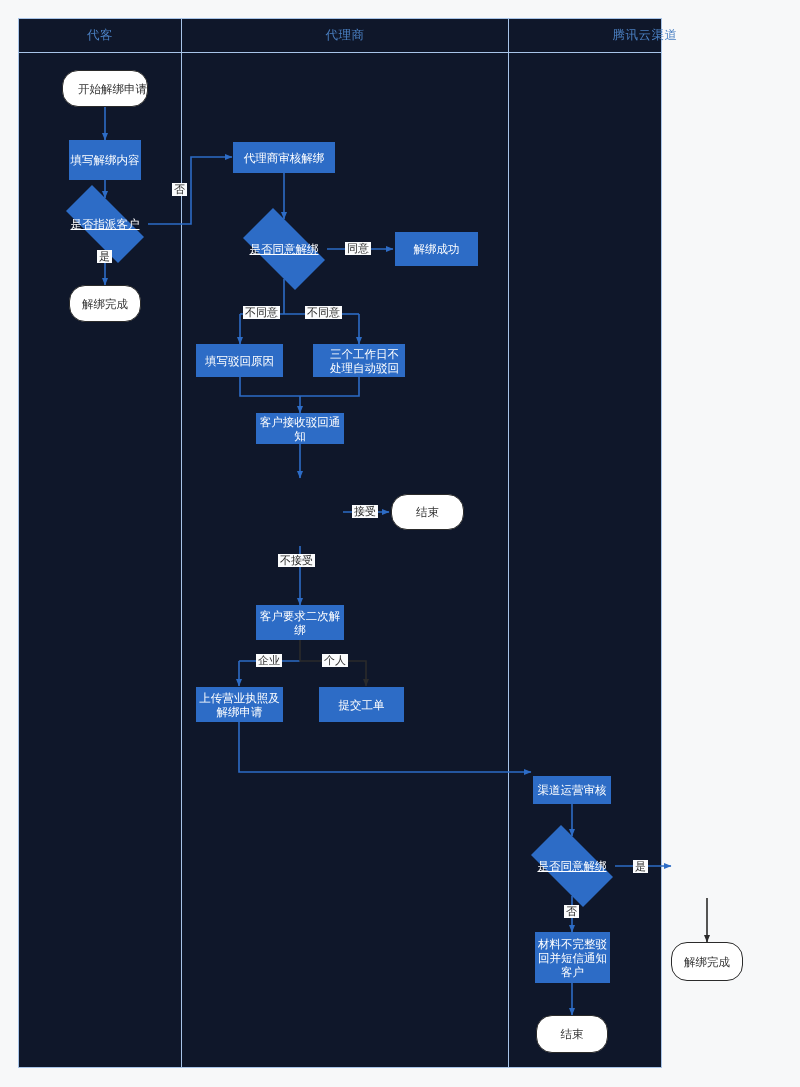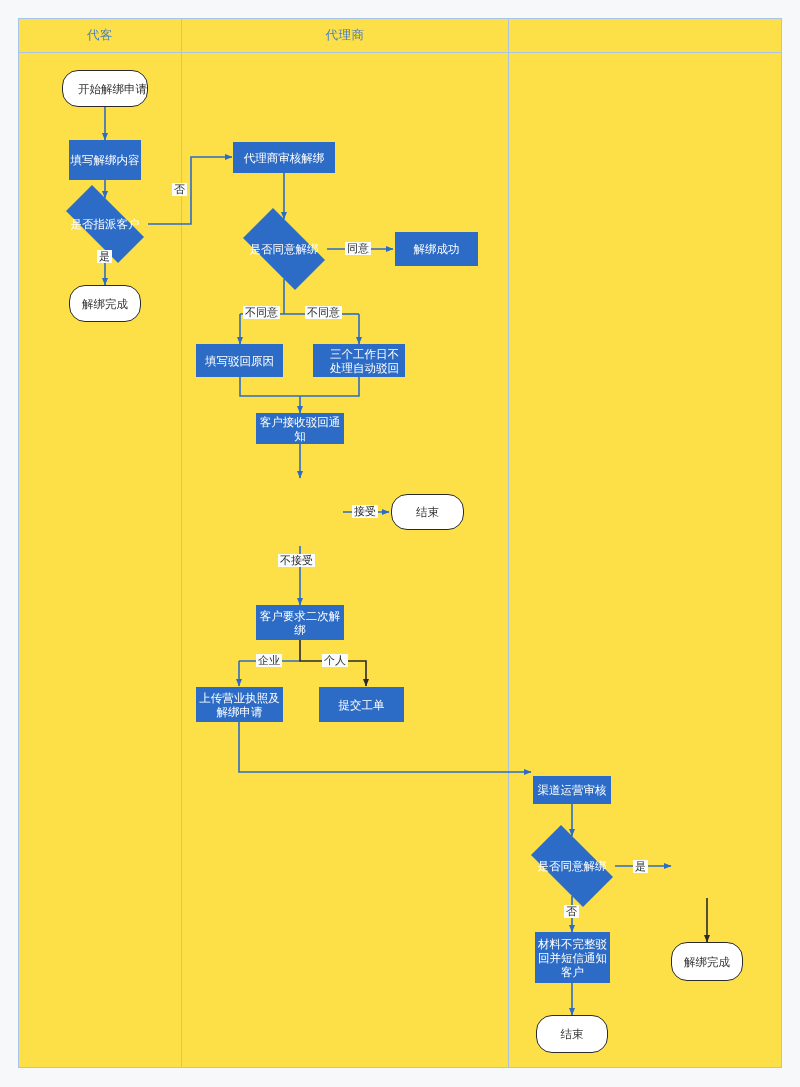--- a/index.html
+++ b/index.html
@@ -12,23 +12,23 @@
     position: relative;
     width: 800px;
     height: 1087px;
     background: #f7f8f9;
     overflow: hidden;
   }
   #swimlanes {
     position: absolute;
     left: 18px;
     top: 18px;
-    width: 764px;
+    width: 644px;
     height: 1050px;
-    background: #fde047;
+    background: #0f172a;
     border: 1px solid #a8c4e8;
     box-sizing: border-box;
   }
   .lane-divider {
     position: absolute;
     top: 0;
     bottom: 0;
     width: 1px;
     background: #a8c4e8;
   }
@@ -76,20 +76,21 @@
   .node.terminator {
     background: #ffffff;
     color: #333333;
     border: 1.6px solid #2b2b2b;
     border-radius: 16px;
   }
   .node.decision {
     color: #ffffff;
     background: transparent;
     border: none;
+    text-decoration: underline;
   }
   .node.decision .dia-shape {
     position: absolute;
     left: 0; top: 0; right: 0; bottom: 0;
     background: #2d6cc6;
     transform: rotate(45deg) scale(0.707);
   }
   .node.decision .dia-label {
     position: relative;
     z-index: 2;
@@ -110,20 +111,21 @@
 
 <div id="canvas">
 
   <div id="swimlanes">
     <div class="header-rule"></div>
     <div class="lane-divider" style="left:162px;"></div>
     <div class="lane-divider" style="left:489px;"></div>
 
     <div class="lane-header" style="left:0px;width:162px;">代客</div>
     <div class="lane-header" style="left:163px;width:326px;">代理商</div>
+    <div class="lane-header" style="left:490px;width:272px;">腾讯云渠道</div>
   </div>
 
   <svg id="edges">
     <defs>
       <marker id="arrB" markerWidth="9" markerHeight="9" refX="7.5" refY="3.2" orient="auto" markerUnits="userSpaceOnUse">
         <path d="M0,0 L8,3.2 L0,6.4 z" fill="#2d6cc6"></path>
       </marker>
       <marker id="arrD" markerWidth="9" markerHeight="9" refX="7.5" refY="3.2" orient="auto" markerUnits="userSpaceOnUse">
         <path d="M0,0 L8,3.2 L0,6.4 z" fill="#2b2b2b"></path>
       </marker>

